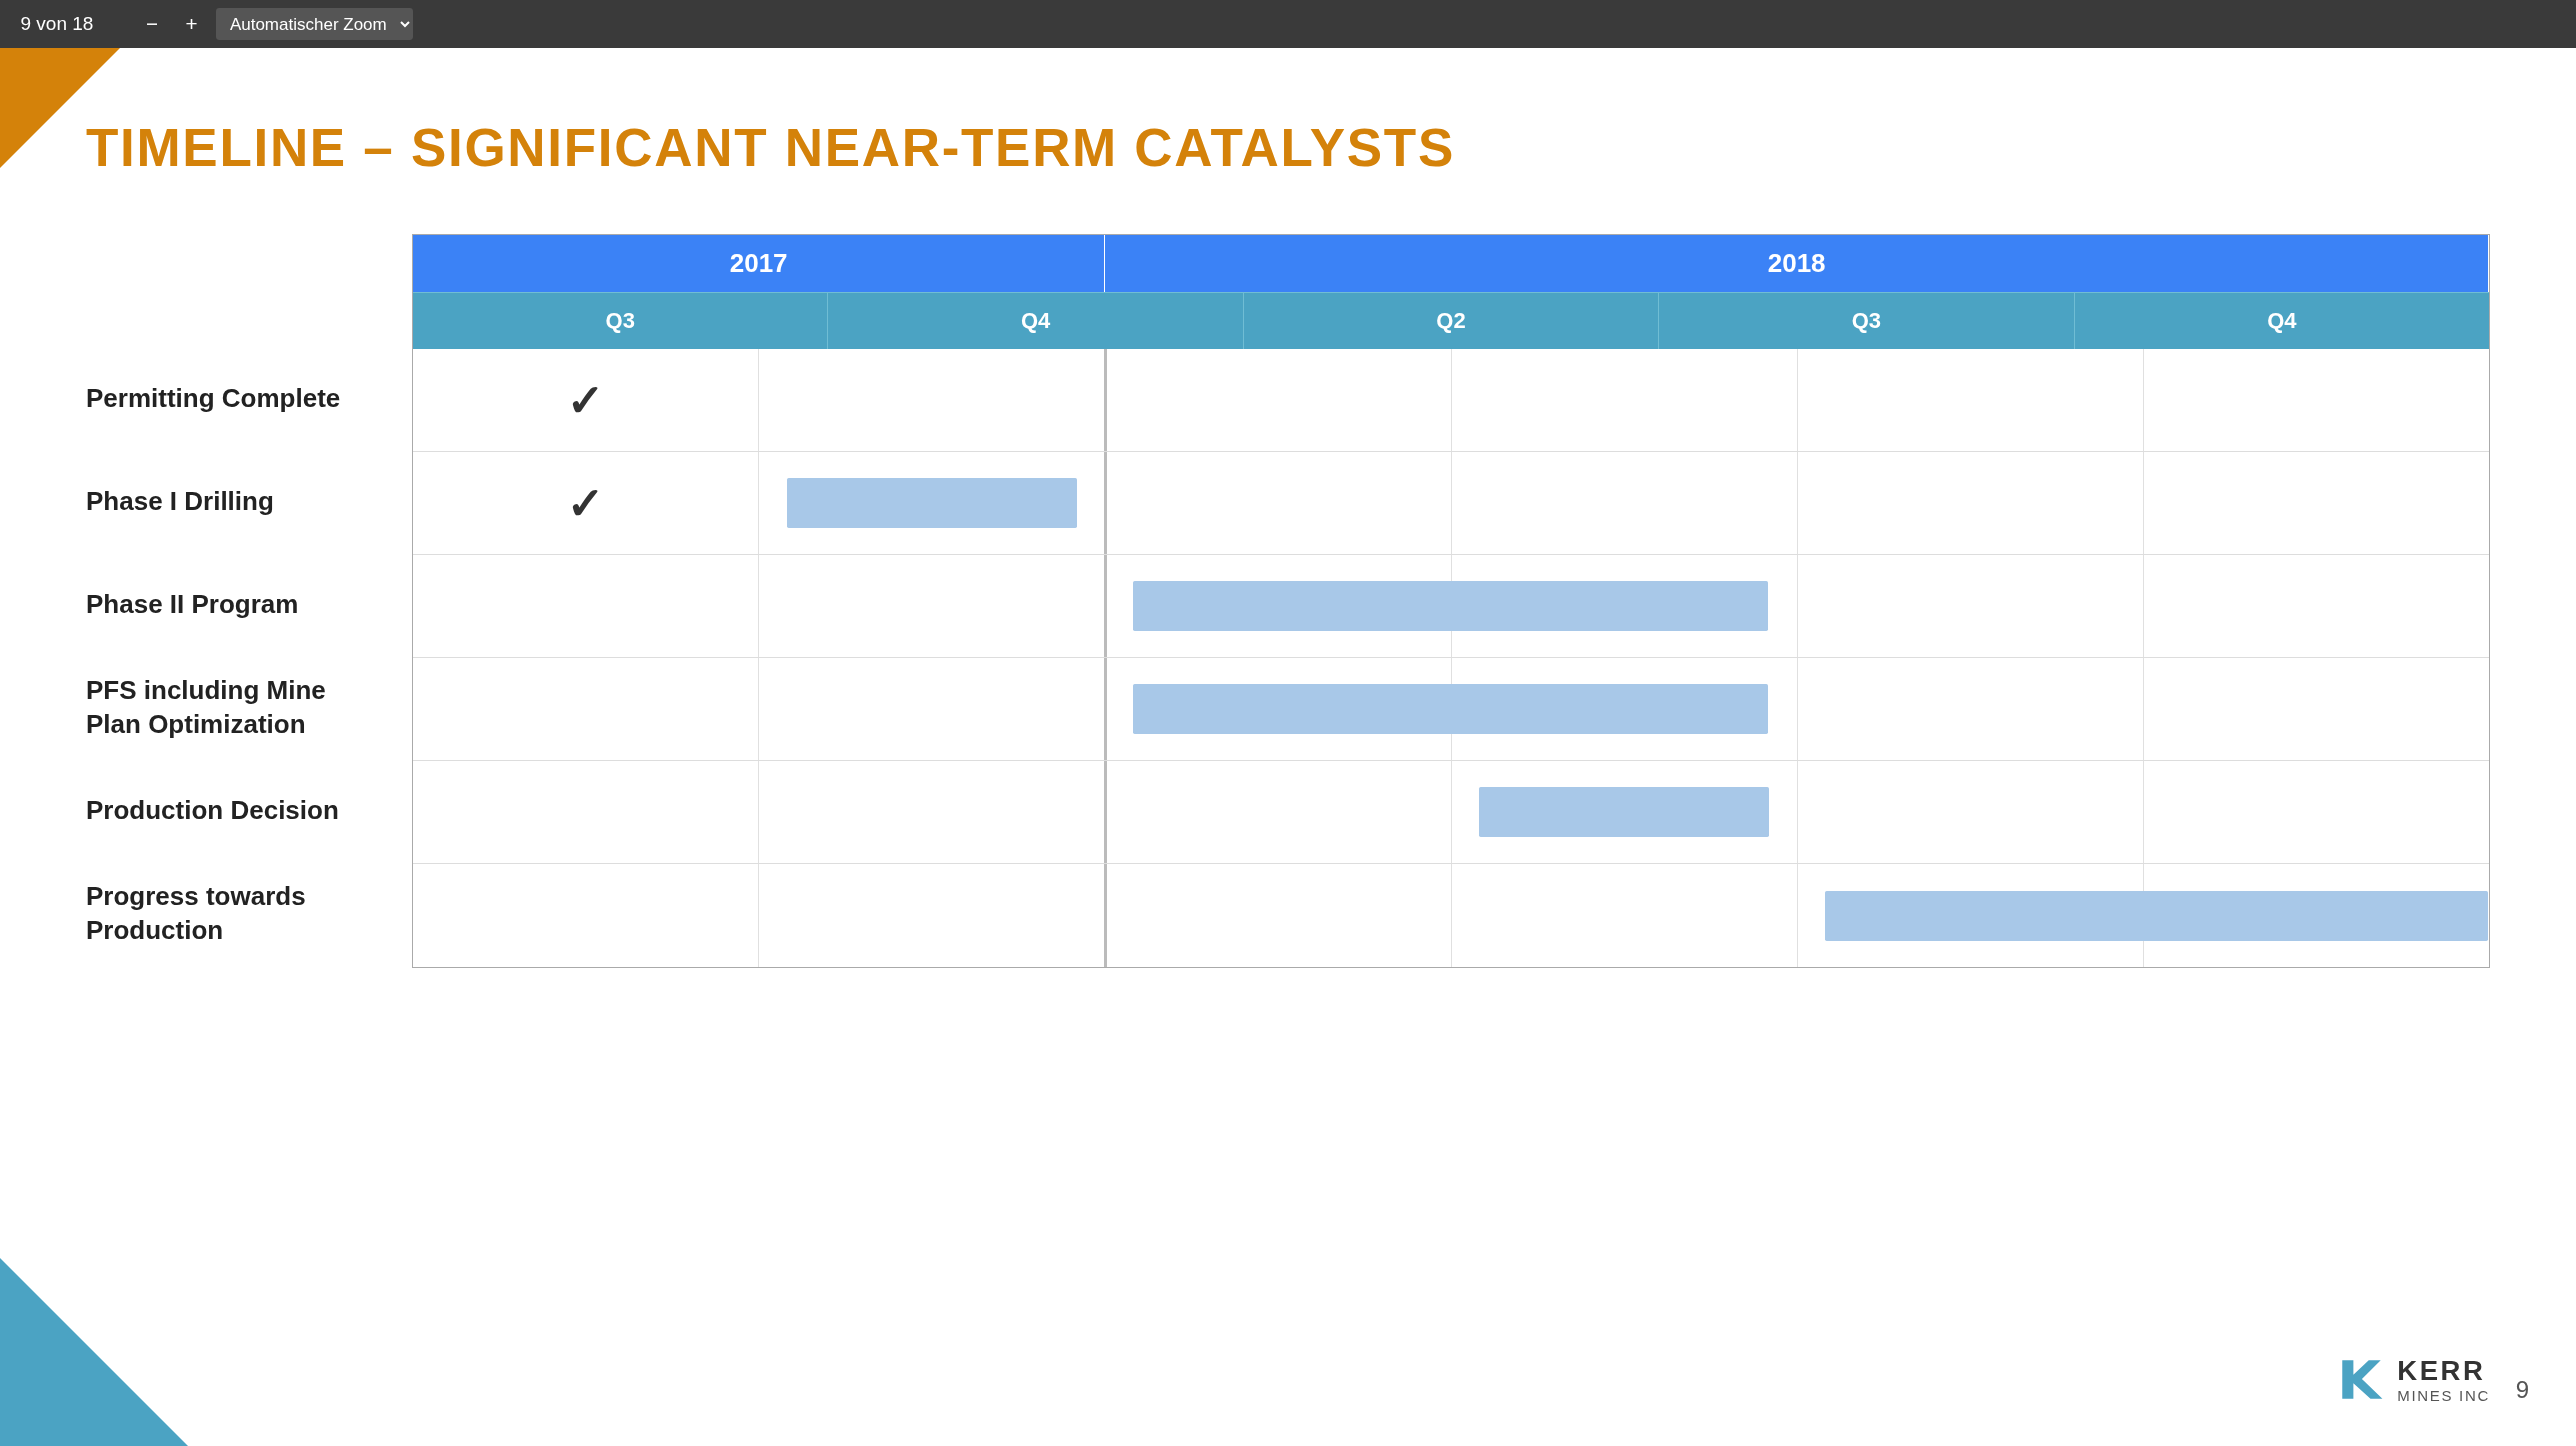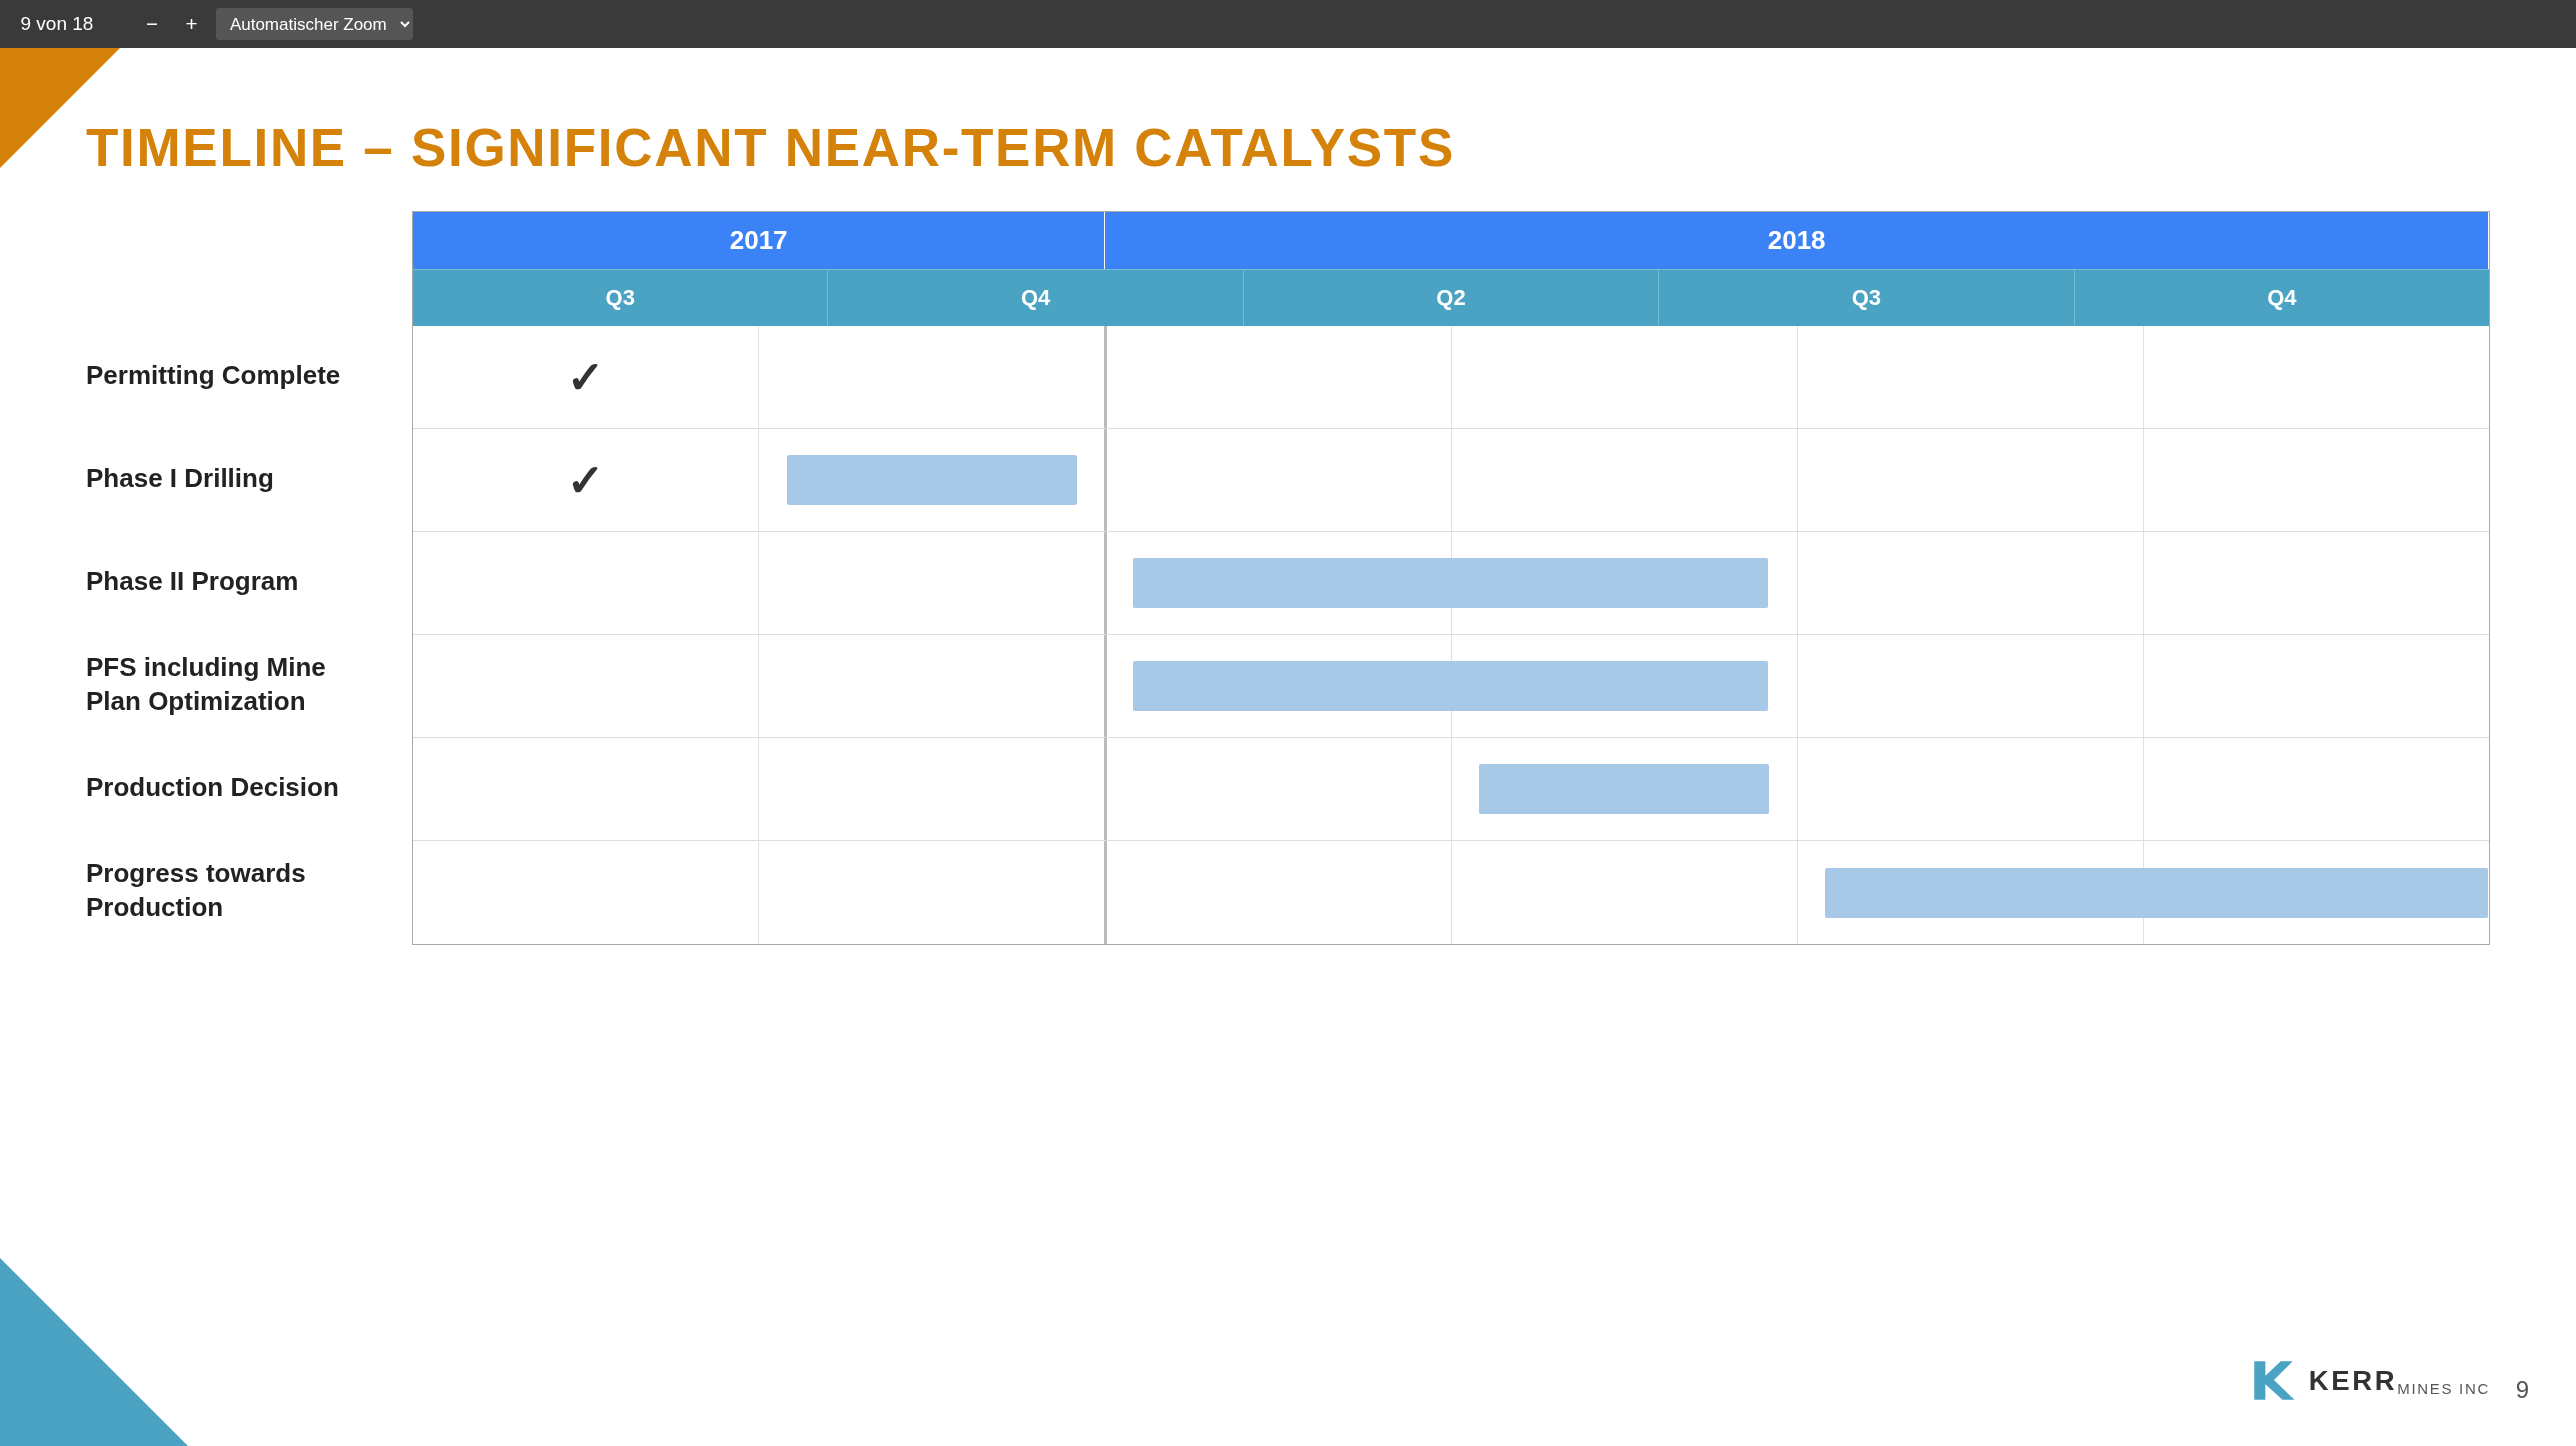--- a/index.html
+++ b/index.html
@@ -88,21 +88,21 @@
       width: 100%;
       height: 100%;
     }
 
     
     .slide-title {
       color: #d4820a;
       font-size: 53px;
       font-weight: bold;
       letter-spacing: 1.7px;
-      margin-bottom: 33px;
+      margin-bottom: 56px;
       margin-top: 17px;
       text-transform: uppercase;
     }
 
     
     .gantt-wrapper {
       display: flex;
       width: 100%;
       gap: 0;
     }
@@ -195,21 +195,21 @@
     .logo-area {
       position: absolute;
       bottom: 43px;
       right: 86px;
       display: flex;
       align-items: center;
       gap: 12px;
     }
     .logo-text {
       display: flex;
-      align-items: flex-end;
+      flex-direction: column;
     }
     .logo-name {
       font-size: 27.5px;
       font-weight: bold;
       color: #333;
       letter-spacing: 2.6px;
     }
     .logo-sub {
       font-size: 15px;
       color: #555;

